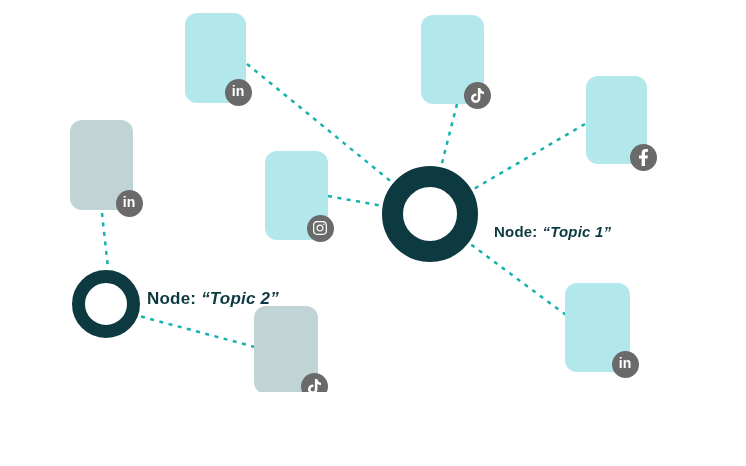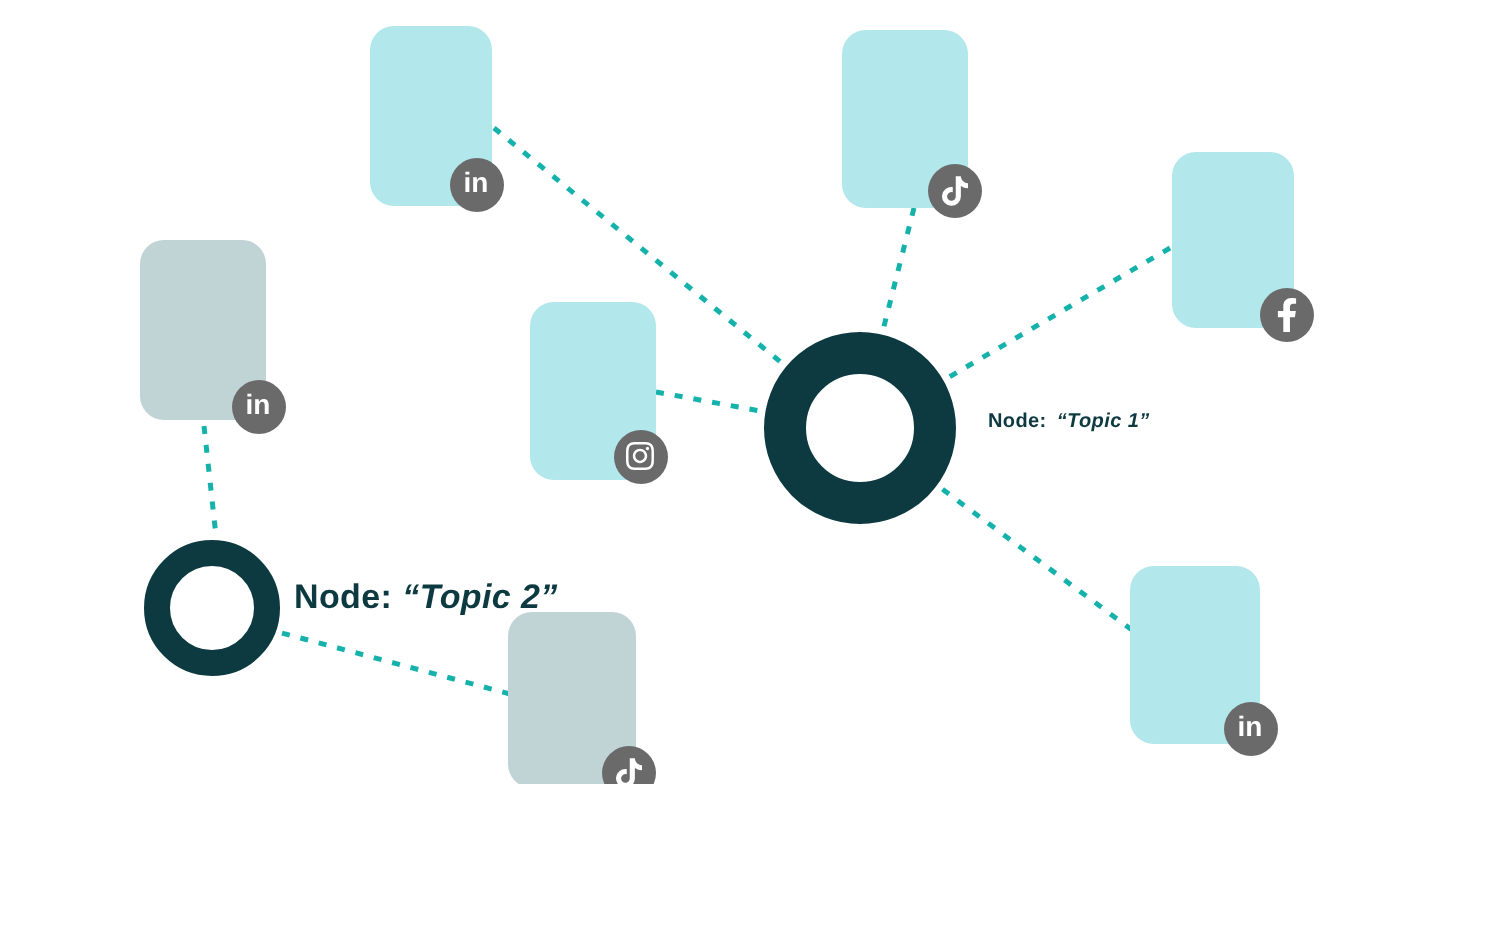--- a/index.html
+++ b/index.html
@@ -114,16 +114,16 @@
           <path fill="#ffffff" d="M448,209.91a210.06,210.06,0,0,1-122.77-39.25V349.38A162.55,162.55,0,1,1,185,188.31V278.2a74.62,74.62,0,1,0,52.23,71.18V0l88,0a121.18,121.18,0,0,0,1.86,22.17,122.18,122.18,0,0,0,53.91,80.22,121.43,121.43,0,0,0,67,20.14Z"></path>
         </svg>
       </div>
     </div>
     <div class="card cyan" style="left: 565px; top: 283px; width: 65px; height: 89px; background: rgb(178, 231, 235);">
       <div class="badge" style="left: 46.5px; top: 67.5px; width: 27px; height: 27px; background: rgb(106, 106, 106);">
         <span class="icon-in">in</span>
       </div>
     </div>
     <div class="node-ring" style="left: 382px; top: 166px; width: 96px; height: 96px; border-width: 21px; border-color: rgb(13, 58, 64);"></div>
-    <div class="node-label" style="left: 494px; top: 211px; font-size: 10px; color: rgb(13, 58, 64);"><span class="label-prefix">Node:</span><span class="label-value">“Topic 1”</span></div>
+    <div class="node-label" style="left: 494px; top: 231px; font-size: 15px; color: rgb(13, 58, 64);"><span class="label-prefix">Node:</span><span class="label-value">“Topic 1”</span></div>
     <div class="node-ring" style="left: 72px; top: 270px; width: 68px; height: 68px; border-width: 13px; border-color: rgb(13, 58, 64);"></div>
     <div class="node-label" style="left: 147px; top: 299px; font-size: 17px; color: rgb(13, 58, 64);"><span class="label-prefix">Node:</span><span class="label-value">“Topic 2”</span></div>
   </div>
 
 </body></html>

